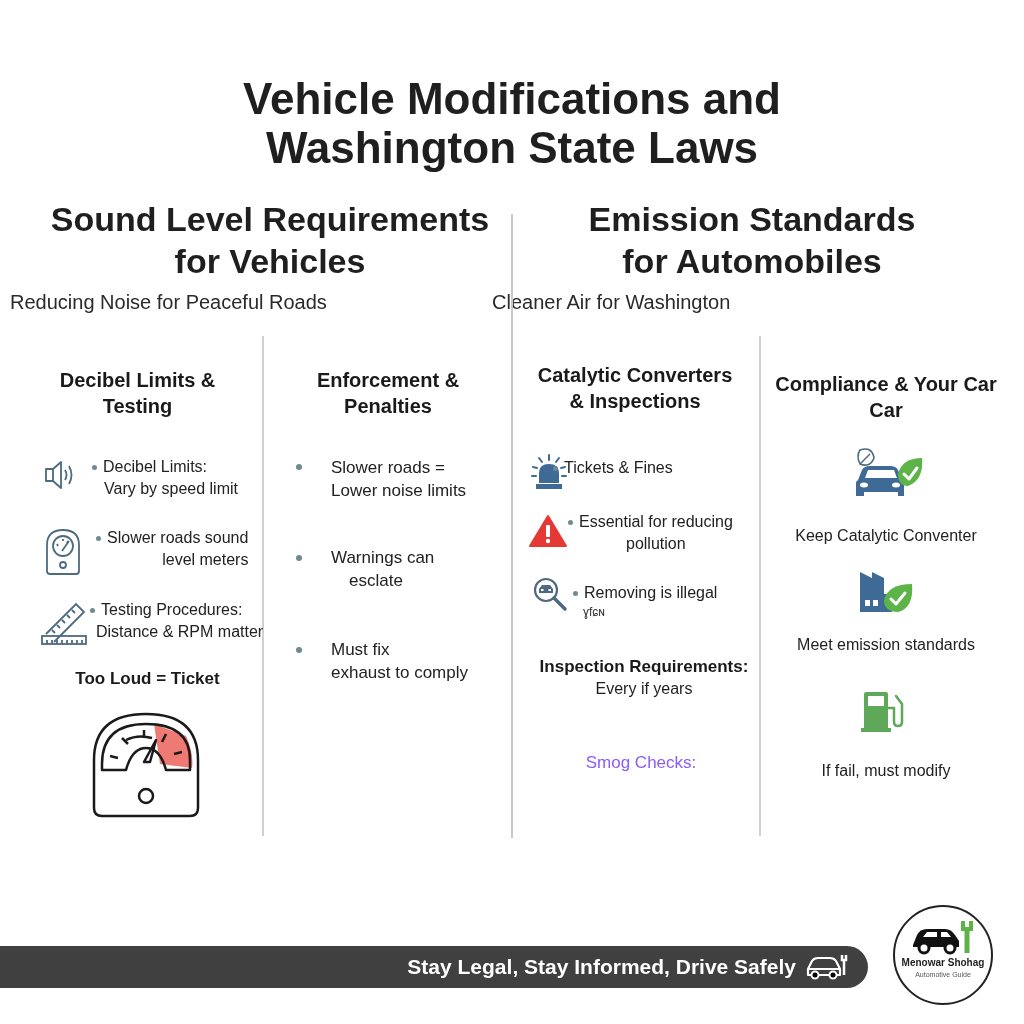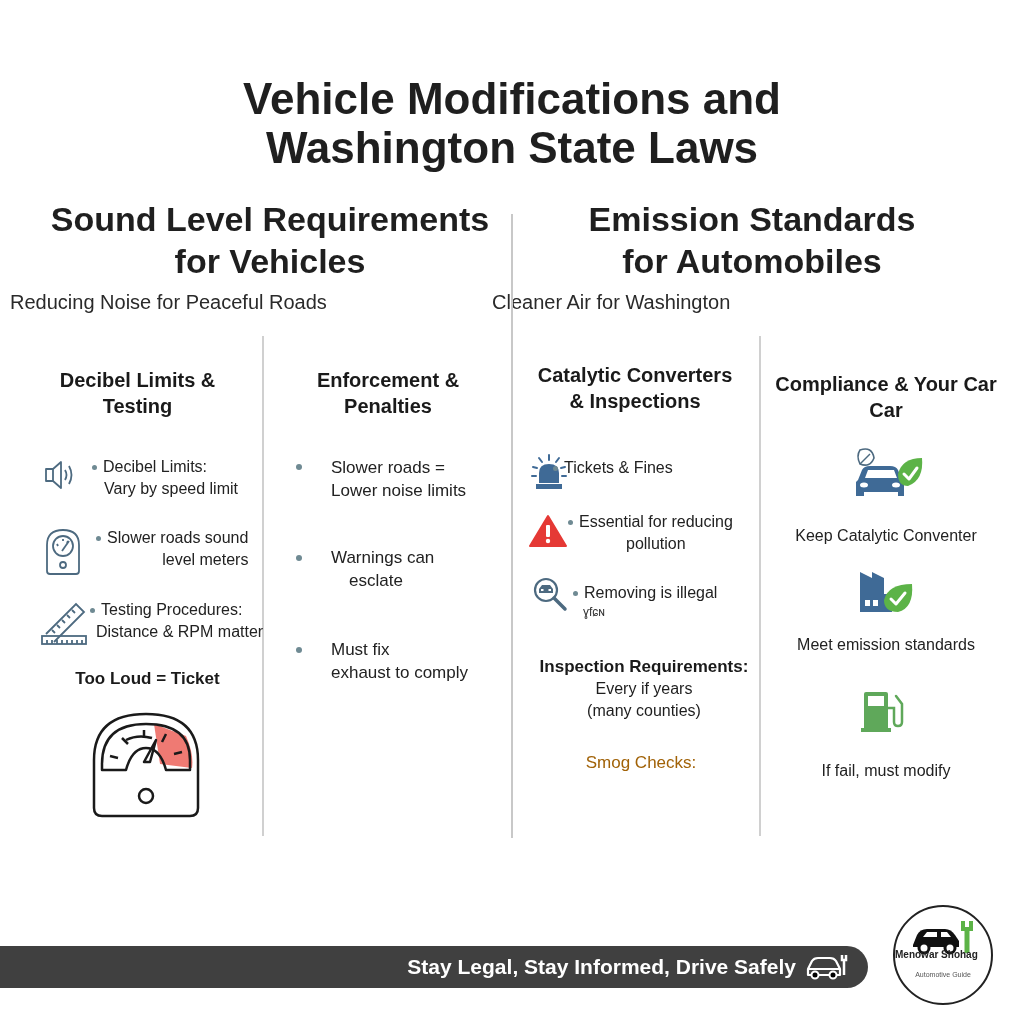--- a/index.html
+++ b/index.html
@@ -42,22 +42,22 @@
   .footer-text {
     position: absolute; right: 72px; top: 8px;
     color: #fff; font-size: 21px; font-weight: bold; line-height: 26px;
   }
   .footer-icon { position: absolute; right: 18px; top: 7px; }
   .logo {
     left: 893px; top: 905px; width: 96px; height: 96px;
     border: 2px solid #222; border-radius: 50%; background: #fff;
   }
   .logo-name {
-    position: absolute; left: 0; width: 96px; top: 42px;
-    font-size: 10px; font-weight: bold; text-align: left; color: #222;
+    position: absolute; left: 0; width: 96px; top: 50px;
+    font-size: 10px; font-weight: bold; text-align: center; color: #222;
   }
   .logo-sub {
     position: absolute; left: 0; width: 96px; top: 64px;
     font-size: 7px; text-align: center; color: #555;
   }
 </style>
 </head>
 <body>
 
 <div class="abs main-title">
@@ -203,25 +203,24 @@
   </svg>
 </div>
 <div class="abs item-text" style="left:573px; top:582px;">
   <div><span class="bullet-dot"></span><span>Removing is illegal</span></div>
   <div style="padding-left:10px; font-size:12px; line-height:16px; color:#333;">ɣfɕɴ</div>
 </div>
 
 <div class="abs center" style="left:516px; width:256px; top:656px;">
   <div style="font-size:17px; font-weight:bold; line-height:22px; color:#1a1a1a;">Inspection Requirements:</div>
   <div style="font-size:16px; line-height:22px;">Every if years</div>
-  <div style="font-size:16px; line-height:22px;">(many counties)</div>
 </div>
 
 <div class="abs center" style="left:516px; width:250px; top:752px;">
-  <div style="font-size:17px; line-height:22px; color:#a16207;">Smog Checks:</div>
+  <div style="font-size:17px; line-height:22px; color:#8b5cf6;">Smog Checks:</div>
 </div>
 
 <div class="abs col-title" style="left:764px; width:244px; top:371px;">
   <div>Compliance &amp; Your Car</div>
   <div>Car</div>
 </div>
 
 <div class="abs icon" style="left:850px; top:446px;">
   <svg width="76" height="56" viewBox="0 0 76 56">
     <path d="M10 4 Q22 0 24 12 Q20 22 10 18 Q6 10 10 4 Z" fill="none" stroke="#4d6a80" stroke-width="1.6"></path>

